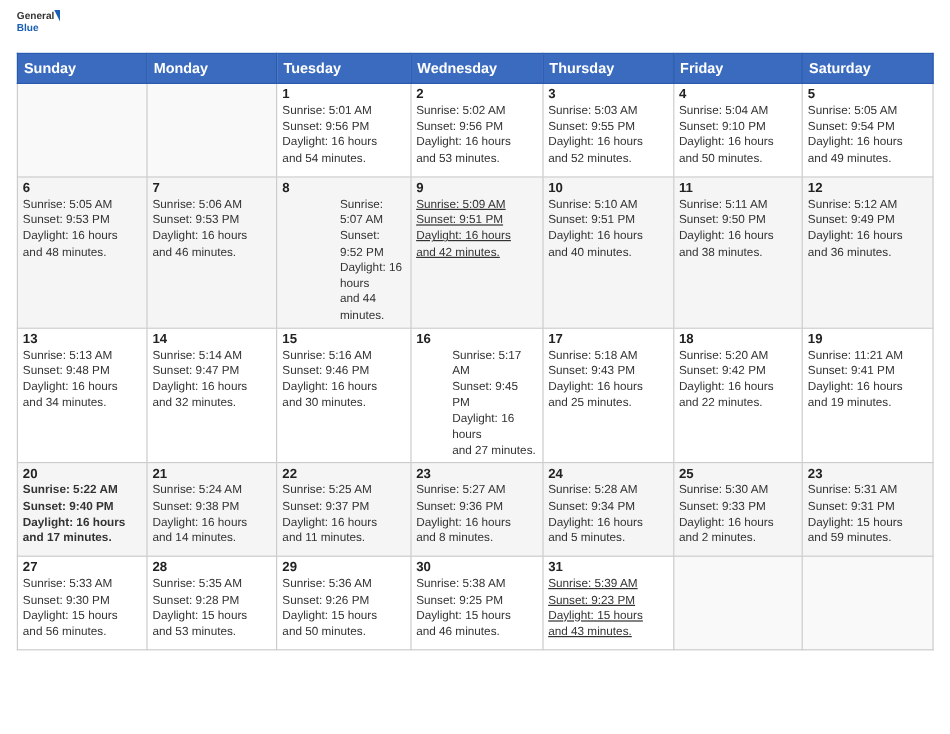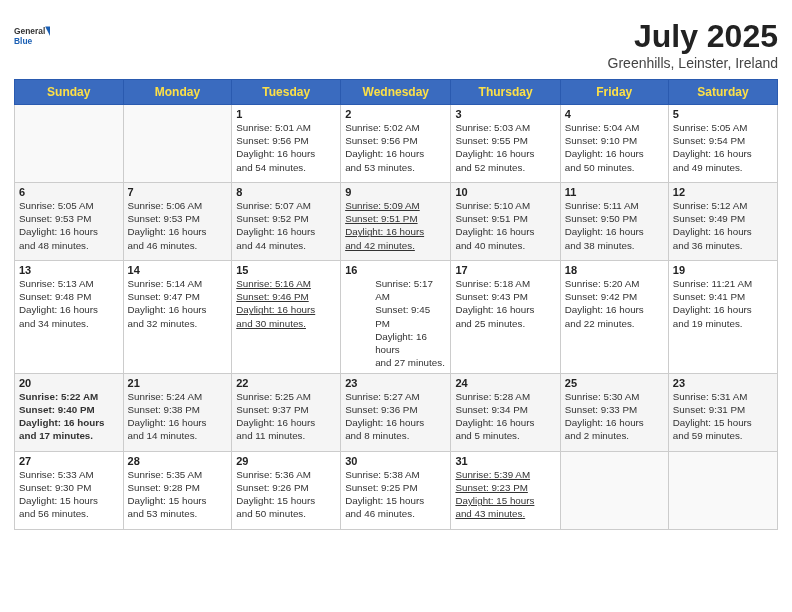--- a/index.html
+++ b/index.html
@@ -6,21 +6,21 @@
     body {
       width: 792px;
       height: 612px;
       background: #fff;
       font-family: Arial, sans-serif;
       overflow: hidden;
     }
     .page {
       width: 792px;
       height: 460px;
-      padding: 18px 14px;
+      padding: 0 14px;
     }
     .header {
       display: flex;
       justify-content: space-between;
       align-items: flex-start;
       margin-bottom: 8px;
     }
     .logo {
       display: flex;
       align-items: center;
@@ -38,22 +38,22 @@
       color: #444;
     }
     .calendar {
       width: 100%;
       border-collapse: collapse;
       border: 1px solid #ccc;
       font-size: 10.5px;
     }
     .calendar th {
       background: #3a6bbf;
-      color: #fde047;
-      text-align: center;
+      color: #ffffff;
+      text-align: left;
       padding: 5px 5px;
       font-size: 12px;
       border: 1px solid #2a5aaf;
     }
     .calendar td {
       border: 1px solid #ccc;
       vertical-align: top;
       padding: 3px 4px;
       width: 113px;
       height: 78px;
@@ -80,24 +80,20 @@
 <body>
 <div class="page">
   <div class="header">
     <div class="logo">
     <svg width="36" height="36" viewBox="0 0 60 40">
       <text x="0" y="17" font-size="14" font-weight="bold" font-family="Arial" fill="#333">General</text>
       <text x="0" y="33" font-size="14" font-weight="bold" font-family="Arial" fill="#1a5fb4">Blue</text>
       <polygon points="52,4 60,4 60,20" fill="#1a5fb4"></polygon>
     </svg>
   </div>
-    <div class="title-block">
-      <div class="month-title">July 2025</div>
-      <div class="location">Greenhills, Leinster, Ireland</div>
-    </div>
   </div>
 
   <table class="calendar">
     <thead>
       <tr>
         <th>Sunday</th>
         <th>Monday</th>
         <th>Tuesday</th>
         <th>Wednesday</th>
         <th>Thursday</th>
@@ -155,21 +151,21 @@
           </td>
           <td>
             <span class="day-num">7</span>
             <div class="day-detail" style="white-space: pre-line;">Sunrise: 5:06 AM
 Sunset: 9:53 PM
 Daylight: 16 hours
 and 46 minutes.</div>
           </td>
           <td>
             <span class="day-num">8</span>
-            <div class="day-detail" style="white-space: pre-line;">Sunrise: 5:07 AM
+            <div class="day-detail" style="white-space: pre-line; margin-left: 48px;">Sunrise: 5:07 AM
 Sunset: 9:52 PM
 Daylight: 16 hours
 and 44 minutes.</div>
           </td>
           <td>
             <span class="day-num">9</span>
             <div class="day-detail" style="white-space: pre-line; text-decoration: underline;">Sunrise: 5:09 AM
 Sunset: 9:51 PM
 Daylight: 16 hours
 and 42 minutes.</div>
@@ -206,21 +202,21 @@
           </td>
           <td>
             <span class="day-num">14</span>
             <div class="day-detail" style="white-space: pre-line;">Sunrise: 5:14 AM
 Sunset: 9:47 PM
 Daylight: 16 hours
 and 32 minutes.</div>
           </td>
           <td>
             <span class="day-num">15</span>
-            <div class="day-detail" style="white-space: pre-line; text-decoration: underline;">Sunrise: 5:16 AM
+            <div class="day-detail" style="white-space: pre-line;">Sunrise: 5:16 AM
 Sunset: 9:46 PM
 Daylight: 16 hours
 and 30 minutes.</div>
           </td>
           <td>
             <span class="day-num">16</span>
             <div class="day-detail" style="white-space: pre-line; margin-left: 30px;">Sunrise: 5:17 AM
 Sunset: 9:45 PM
 Daylight: 16 hours
 and 27 minutes.</div>

